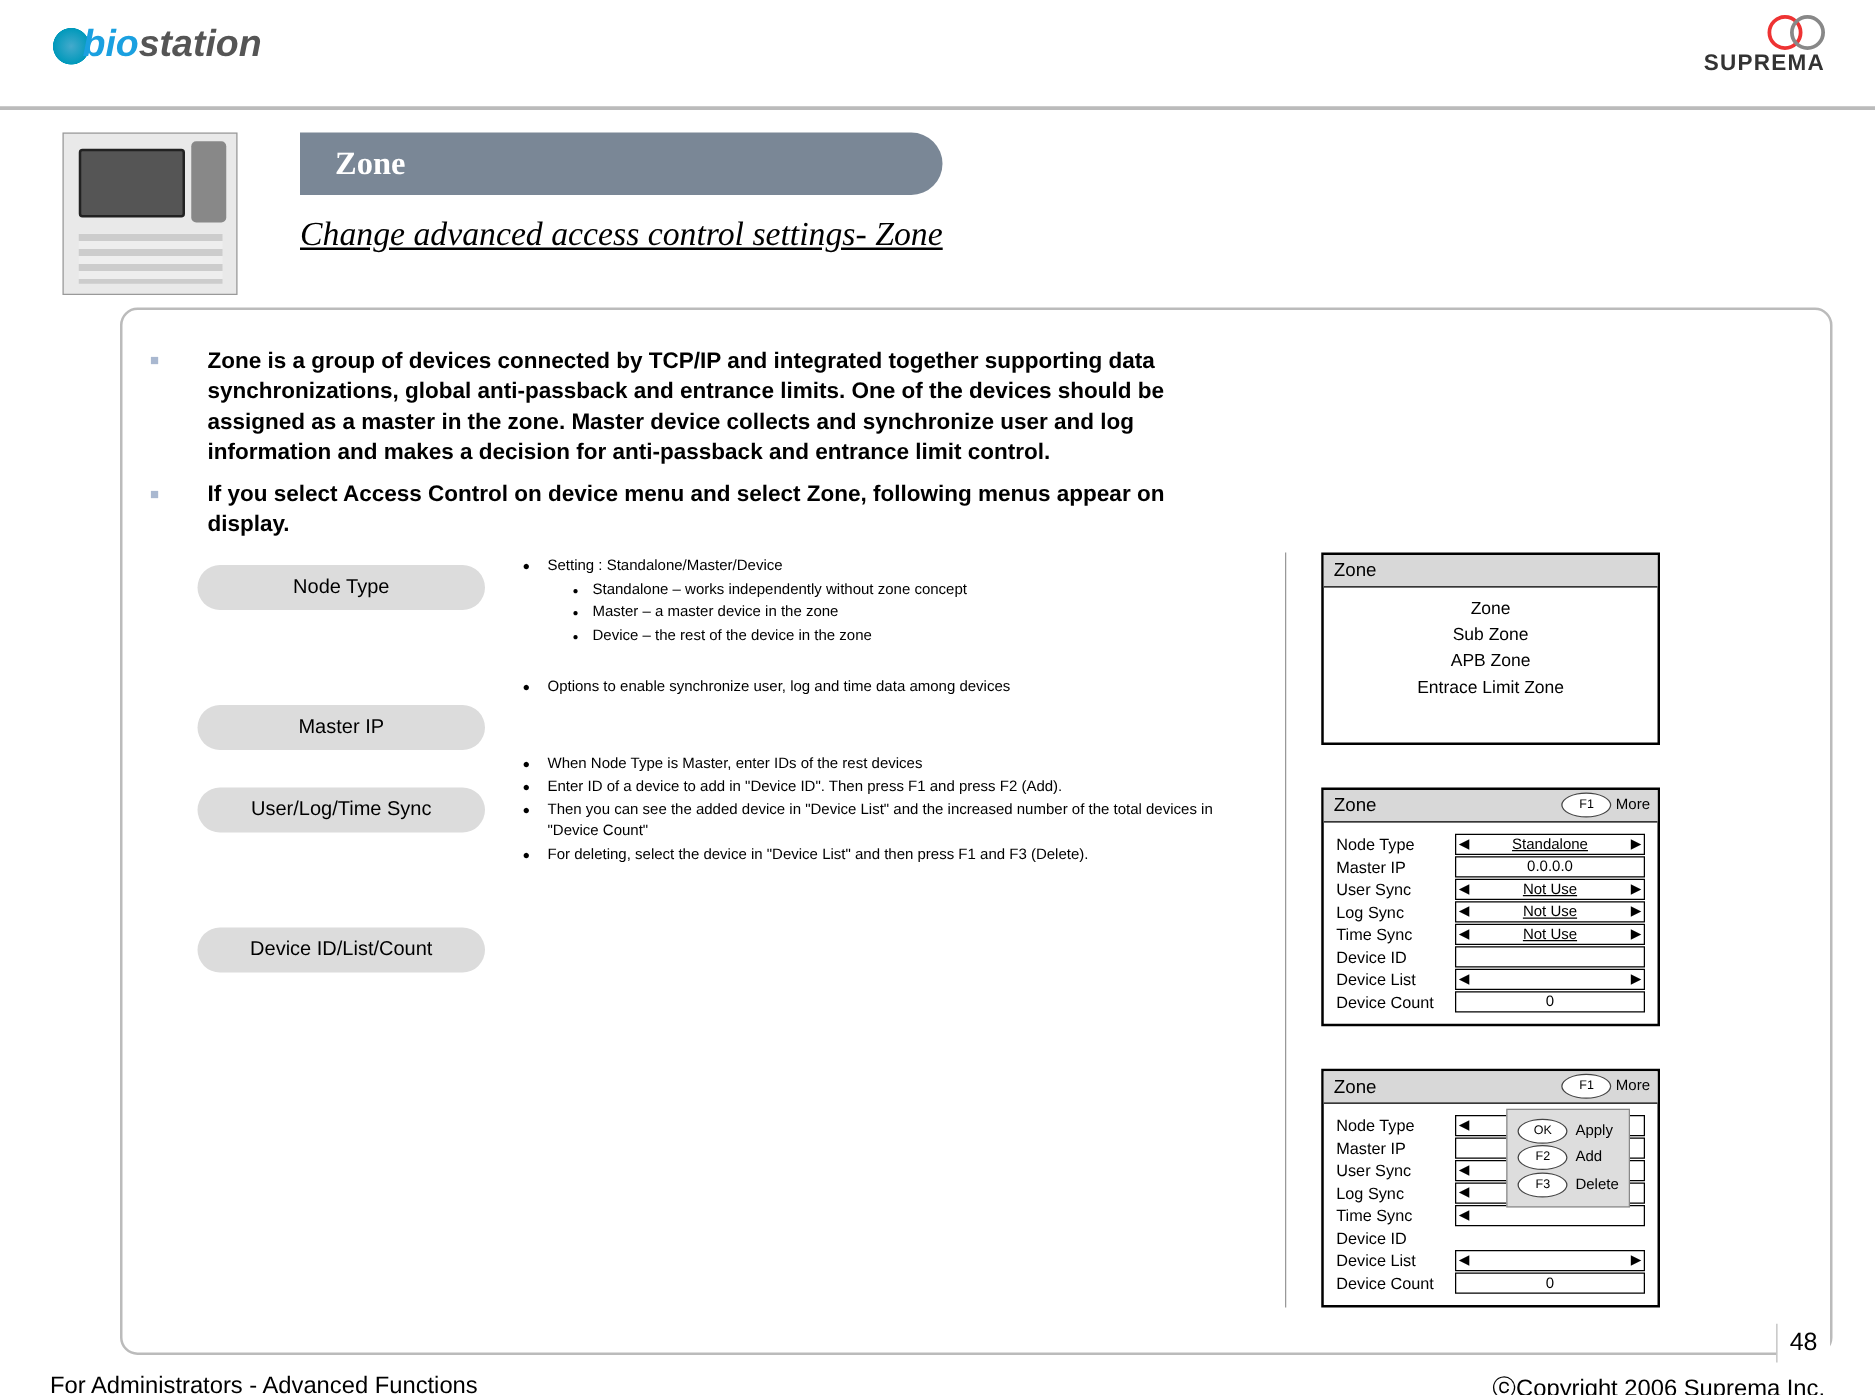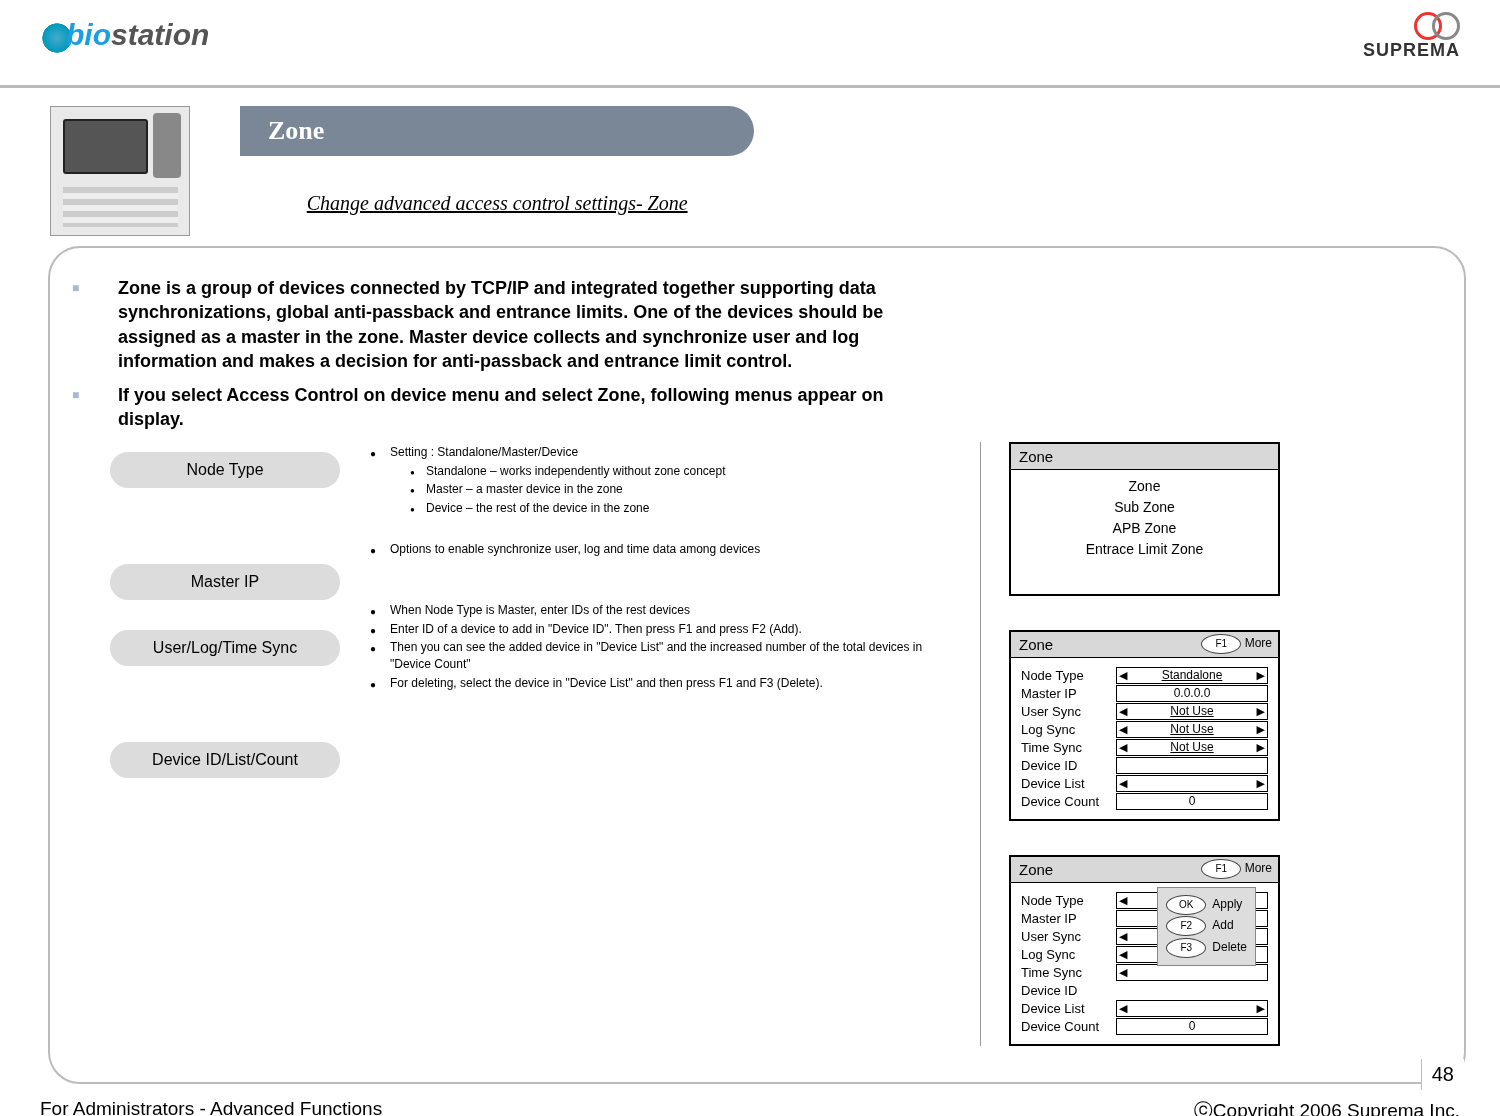--- a/index.html
+++ b/index.html
@@ -101,33 +101,32 @@
     color:#fff;
     font-family: Georgia, 'Times New Roman', serif;
     font-size:26px;
     font-weight:bold;
     padding:10px 430px 10px 28px;
     border-radius: 0 30px 30px 0;
   }
   .subtitle{
     font-family: Georgia, 'Times New Roman', serif;
     font-style: italic;
-    font-size:20px;
+    font-size:27px;
     text-decoration: underline;
-    margin-top:36px;
+    margin-top:16px;
     color:#000;
-    text-align:center;
   }
 
   
   .panel{
     position:relative;
-    margin: 10px 34px 0 48px;
+    margin: 10px 34px 0 96px;
     border:2px solid #bbb;
-    border-radius: 32px;
+    border-radius: 14px;
     padding: 28px 28px 36px 60px;
     min-height: 680px;
   }
   .intro li{
     list-style:none;
     position:relative;
     padding-left:8px;
     margin-bottom:10px;
     font-weight:bold;
     font-size:18px;

